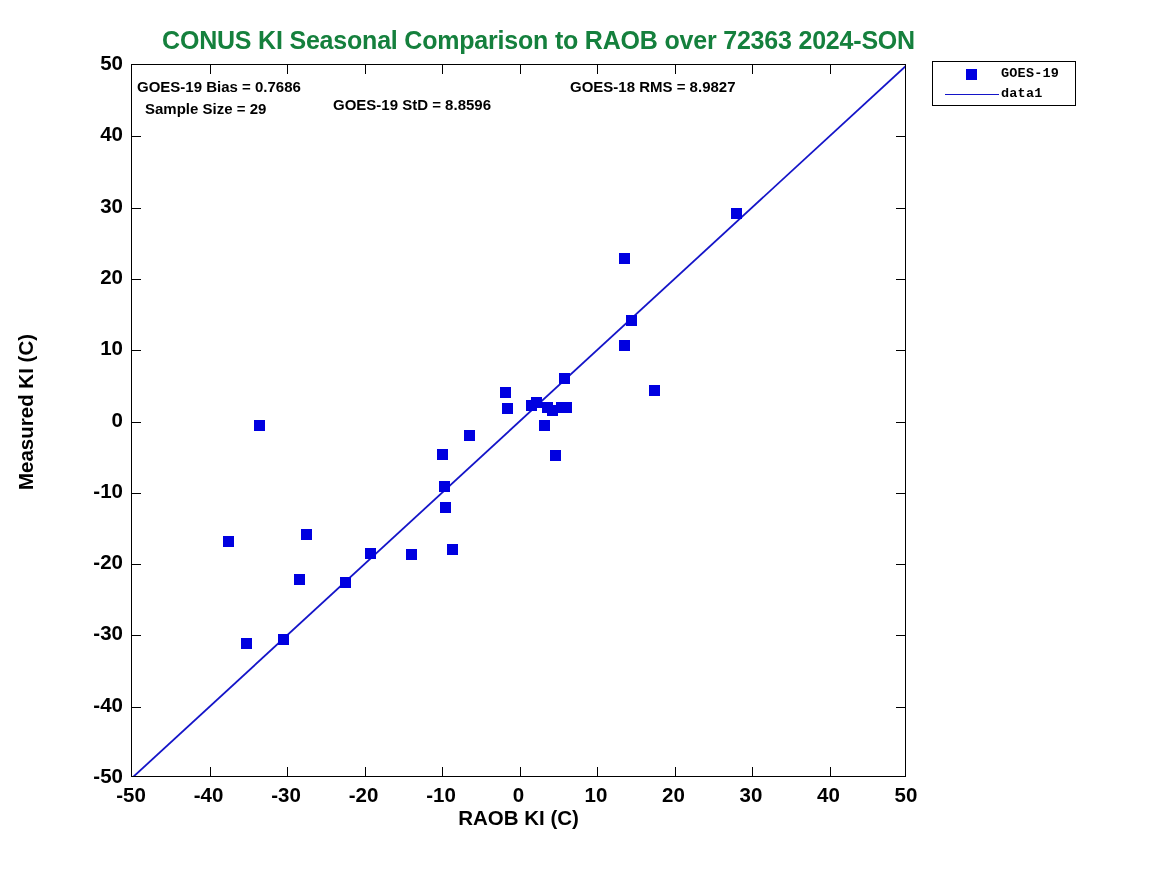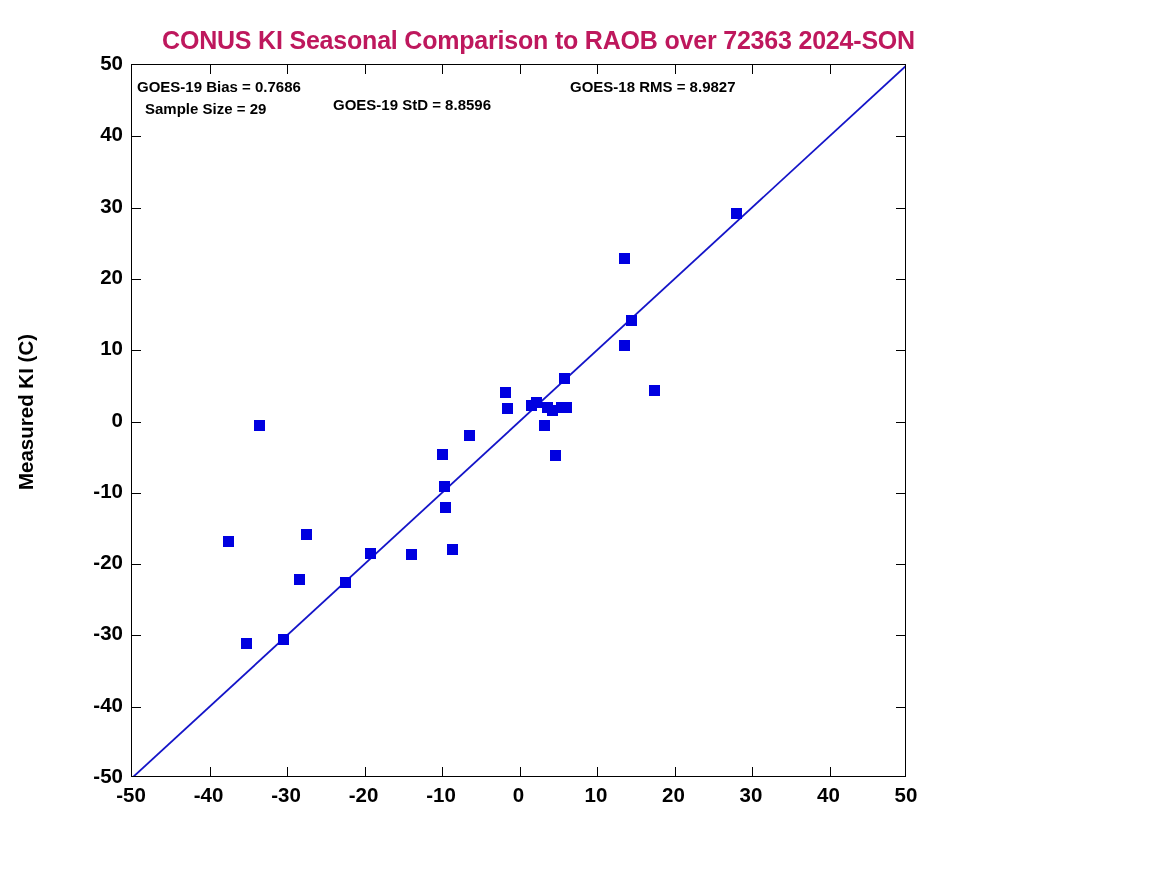--- a/index.html
+++ b/index.html
@@ -24,21 +24,21 @@
   .chart-title {
     position: absolute;
     left: 0;
     top: 26px;
     width: 1077px;
     text-align: center;
     font-size: 25px;
     font-weight: bold;
     font-family: "Liberation Sans", sans-serif;
     letter-spacing: -0.2px;
-    color: #be185d;
+    color: #15803d;
   }
   
   .plot-box {
     position: absolute;
     left: 131px;
     top: 64px;
     width: 775px;
     height: 713px;
     border: 1.6px solid #000;
     box-sizing: border-box;
@@ -282,23 +282,34 @@
       <div class="ticklabel-y" style="top: 550.1px;">-20</div>
       <div class="ticklabel-y" style="top: 478.8px;">-10</div>
       <div class="ticklabel-y" style="top: 407.5px;">0</div>
       <div class="ticklabel-y" style="top: 336.2px;">10</div>
       <div class="ticklabel-y" style="top: 264.9px;">20</div>
       <div class="ticklabel-y" style="top: 193.6px;">30</div>
       <div class="ticklabel-y" style="top: 122.3px;">40</div>
       <div class="ticklabel-y" style="top: 51px;">50</div>
     </div>
 
+  <div class="xlabel">RAOB KI (C)</div>
   <div class="ylabel">Measured KI (C)</div>
 
   <div id="annotations-layer">
       <div class="stat" style="left: 137px; top: 78px;">GOES-19 Bias = 0.7686</div>
       <div class="stat" style="left: 333px; top: 96px;">GOES-19 StD = 8.8596</div>
       <div class="stat" style="left: 570px; top: 78px;">GOES-18 RMS = 8.9827</div>
       <div class="stat" style="left: 145px; top: 100px;">Sample Size = 29</div>
     </div>
 
+  <div class="legend">
+    <div class="legend-row r1">
+      <span class="legend-marker"></span>
+      <span class="legend-text">GOES-19</span>
+    </div>
+    <div class="legend-row r2">
+      <span class="legend-line"></span>
+      <span class="legend-text">data1</span>
+    </div>
+  </div>
 
 </div>
 
 </body></html>

